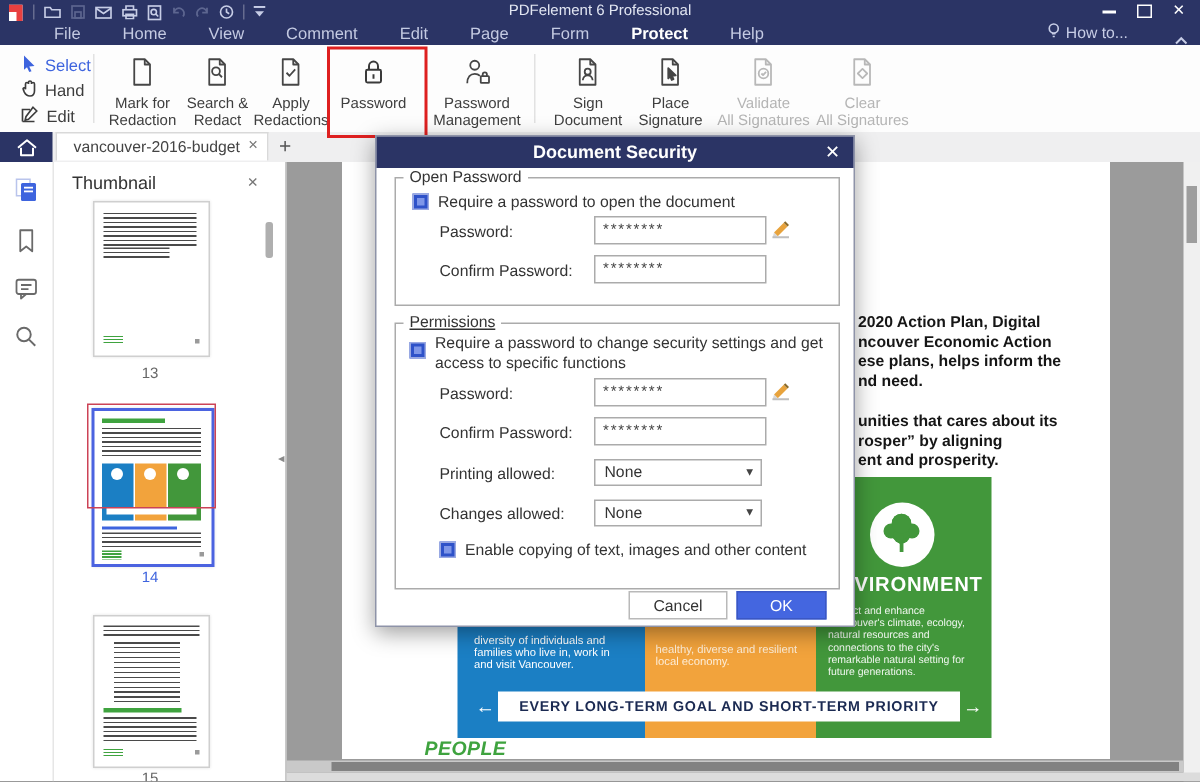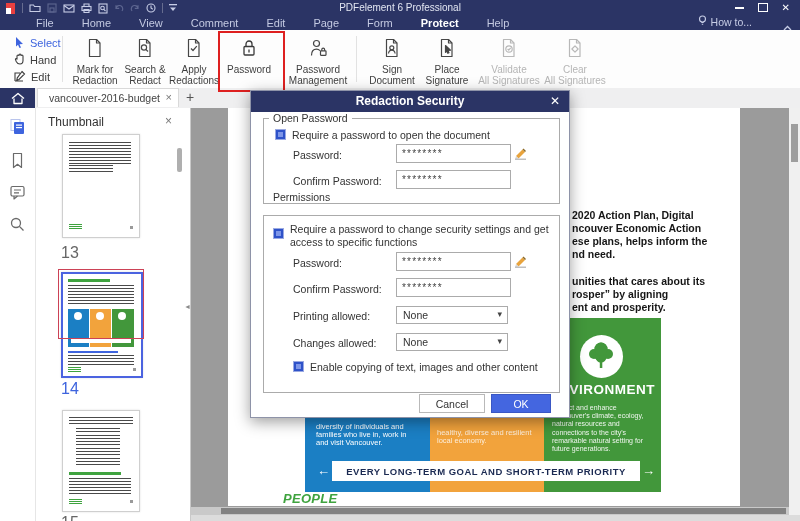--- a/index.html
+++ b/index.html
@@ -41,21 +41,21 @@
   .newtab{position:absolute;left:186px;top:1px;font-size:14px;color:#555;}
   
   .iconstrip{position:absolute;left:0;top:108px;width:35px;height:413px;background:#FFF;border-right:1px solid #E6E6E6;}
   .stripicon{position:absolute;left:9px;}
   
   .thumbpanel{position:absolute;left:36px;top:108px;width:154px;height:413px;background:#FFF;border-right:1px solid #C9C9C9;}
   .tphead{position:absolute;left:12px;top:7px;font-size:12px;color:#333;}
   .tpclose{position:absolute;right:18px;top:6px;font-size:12px;color:#777;}
   .tpage{position:absolute;background:#FFF;border:1px solid #CFCFCF;box-shadow:0 0 2px rgba(0,0,0,.12);}
   .tpage.selected{border:2px solid #4B63E0;}
-  .tnum{position:absolute;width:78px;text-align:left;font-size:16px;color:#666;}
+  .tnum{position:absolute;width:78px;text-align:center;font-size:10px;color:#666;}
   .tnum.sel{color:#3E64DE;}
   .tlines{position:absolute;background:repeating-linear-gradient(to bottom,#4A4A4A 0 1px,transparent 1px 3px);}
   .redview{position:absolute;border:1.5px solid #CC4256;z-index:5;}
   .greenmark{position:absolute;width:13px;height:6px;background:repeating-linear-gradient(to bottom,#3FA33F 0 1px,transparent 1px 2px);}
   .pgdot{position:absolute;width:3px;height:3px;background:#9a9a9a;}
   .tpscroll{position:absolute;left:141px;top:40px;width:5px;height:24px;background:#AFAFAF;border-radius:2px;}
   .panelgrip{position:absolute;left:148px;top:195px;font-size:7px;color:#8a8a8a;}
   
   .viewer{position:absolute;left:191px;top:108px;width:609px;height:413px;background:#9B9B9B;}
   .page{position:absolute;left:37px;top:0;width:512px;height:398px;background:#FFF;}
@@ -463,41 +463,41 @@
         <div class="vthumb"></div>
       </div>
     <div class="bottomstrip"></div>
     <div class="hscroll">
         <div class="hthumb"></div>
       </div>
   </div>
 
   <div class="dialog">
     <div class="dtitle">
-      <div class="dtitletext">Redaction Security</div>
+      <div class="dtitletext">Document Security</div>
       <span class="dclose">✕</span>
     </div>
 
     <div class="fsbox" style="left:12px;top:27px;width:295px;height:84px;"></div>
     <div class="fsleg" style="left:18px;top:21px;">Open Password</div>
     <span class="cb" style="left:24px;top:38px;"></span>
     <div class="dlabel" style="left:41px;top:38px;">Require a password to open the document</div>
     <div class="dlabel" style="left:42px;top:58px;">Password:</div>
     <input class="din" style="left: 145px; top: 53px;" readonly="" value="********">
     <span class="revealicon" style="left:262px;top:55px;"><svg width="15" height="13">
           <path d="M3 9 L9.5 2.5 L12 5 L5.5 11.5 z" fill="#E8A33D"></path>
           <path d="M9.5 2.5 L12 5 L13 4 L10.5 1.5 z" fill="#8A6A2A"></path>
           <path d="M3 9 L5.5 11.5 L2 12.5 z" fill="#D8D8D8"></path>
           <rect x="2" y="11.5" width="11" height="1.5" fill="#BFBFBF"></rect>
         </svg></span>
     <div class="dlabel" style="left:42px;top:84px;">Confirm Password:</div>
     <input class="din" style="left: 145px; top: 79px;" readonly="" value="********">
 
     <div class="fsbox" style="left:12px;top:124px;width:295px;height:176px;"></div>
-    <div class="fsleg" style="left:18px;top:100px;">Permissions</div>
+    <div class="fsleg" style="left:18px;top:118px;text-decoration:underline;">Permissions</div>
     <span class="cb" style="left:22px;top:137px;"></span>
     <div class="dlabel" style="left:39px;top:132px;">Require a password to change security settings and get</div>
     <div class="dlabel" style="left:39px;top:145px;">access to specific functions</div>
     <div class="dlabel" style="left:42px;top:166px;">Password:</div>
     <input class="din" style="left: 145px; top: 161px;" readonly="" value="********">
     <span class="revealicon" style="left:262px;top:163px;"><svg width="15" height="13">
           <path d="M3 9 L9.5 2.5 L12 5 L5.5 11.5 z" fill="#E8A33D"></path>
           <path d="M9.5 2.5 L12 5 L13 4 L10.5 1.5 z" fill="#8A6A2A"></path>
           <path d="M3 9 L5.5 11.5 L2 12.5 z" fill="#D8D8D8"></path>
           <rect x="2" y="11.5" width="11" height="1.5" fill="#BFBFBF"></rect>

